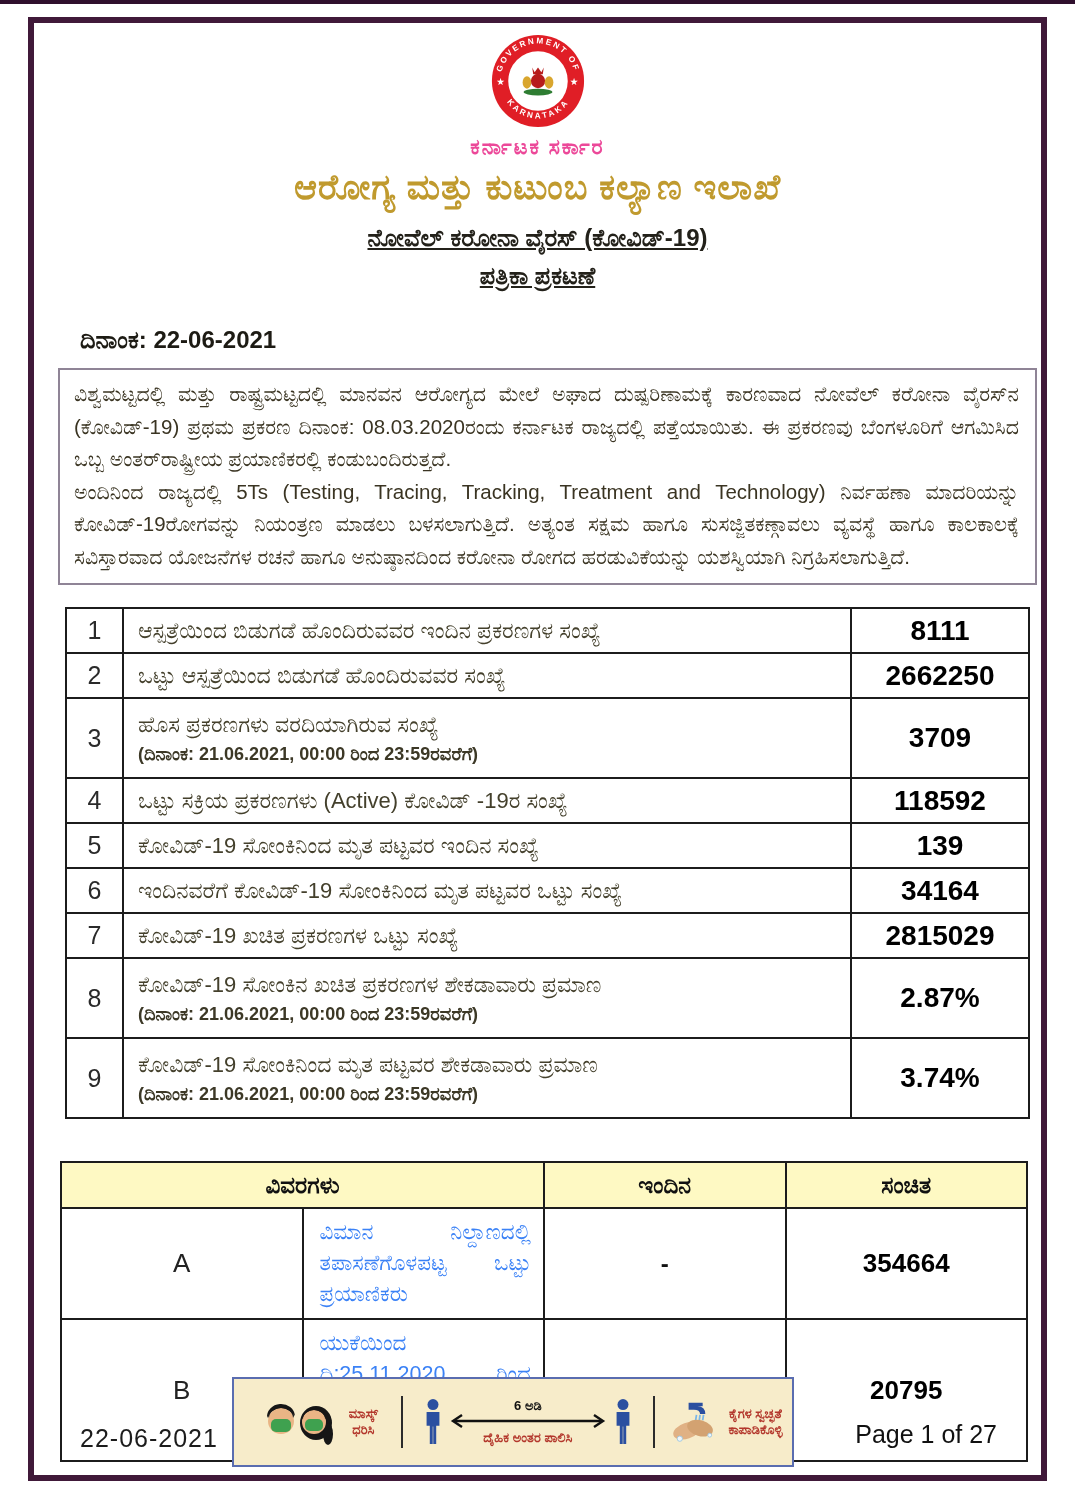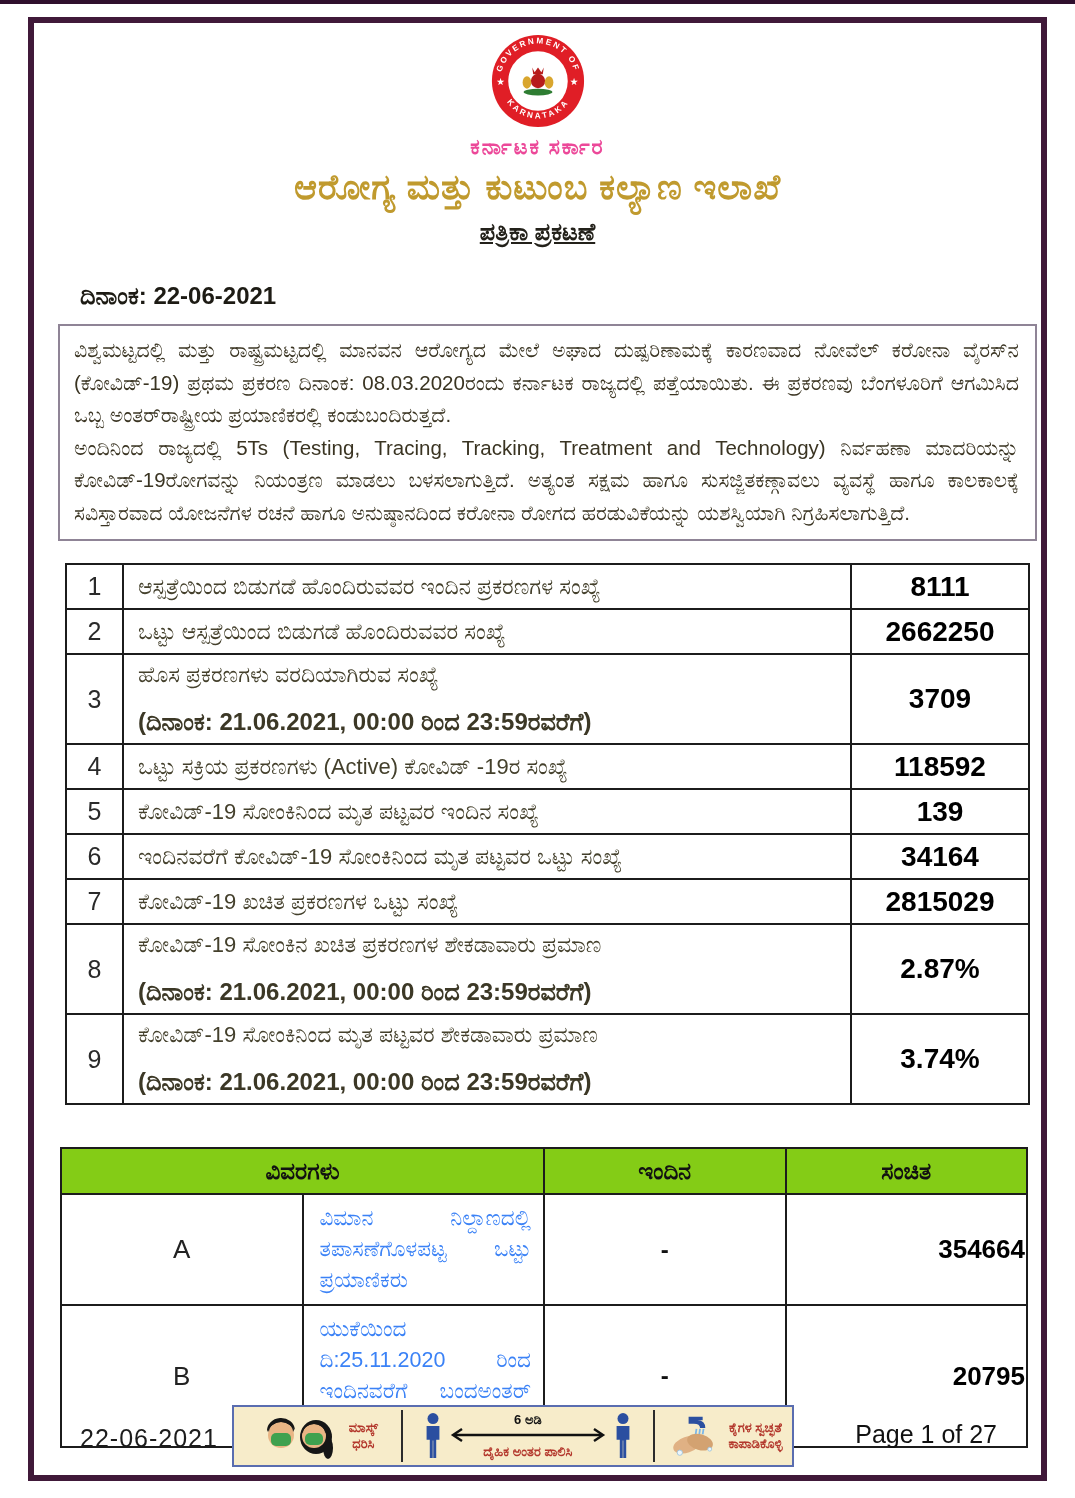--- a/index.html
+++ b/index.html
@@ -28,40 +28,40 @@
     border:2px solid #8f8496;padding:8px 16px 10px 14px;
     font-size:20.5px;line-height:32.5px;color:#3a3422;text-align:justify;
   }
   .intro-box p{margin:0;}
   
   table{border-collapse:collapse;}
   .stats-table{ margin:22px 0 0 31px;width:963px;table-layout:fixed;}
   .stats-table td{ border:2px solid #1c1c1c;box-sizing:border-box;vertical-align:middle;}
   .stats-table .sno{ width:57px;text-align:center;font-size:25px;color:#2a2a2a;}
   .stats-table .label{ width:728px;padding:7px 10px 7px 14px;font-size:22px;color:#44402c;}
-  .stats-table .label .sub{ font-weight:bold;font-size:24px;margin-top:20px;color:#3c3826;}
+  .stats-table .label .sub{ font-weight:bold;font-size:18px;margin-top:6px;color:#3c3826;}
   .stats-table .value{ width:178px;text-align:center;font-weight:bold;font-size:28px;color:#000;}
   .stats-table tr.normal td{height:45px;}
   .stats-table tr.tall td{height:80px;}
   
   .travel-table{ margin:42px 0 0 26px;width:968px;table-layout:fixed;}
   .travel-table th,.travel-table td{ border:2px solid #1c1c1c;box-sizing:border-box;vertical-align:middle;}
-  .travel-table th{ background:#84cc16;font-size:23px;font-weight:bold;color:#111;height:46px;}
+  .travel-table th{ background:#fef9c3;font-size:23px;font-weight:bold;color:#111;height:46px;}
   .travel-table .sno{ width:46px;text-align:center;font-size:26px;color:#222;}
   .travel-table .label{ width:667px;padding:8px 12px 8px 16px;font-size:21.5px;color:#3b82f6;text-align:justify;line-height:31px;}
   .travel-table .today{ width:131px;text-align:center;font-size:24px;font-weight:bold;color:#111;}
-  .travel-table .cumu{ width:120px;text-align:right;font-size:26px;font-weight:bold;color:#000;border-radius:19px;}
+  .travel-table .cumu{ width:120px;text-align:center;font-size:26px;font-weight:bold;color:#000;border-radius:19px;}
   .travel-table tr.row-a td{height:52px;}
   .travel-table tr.row-b td{height:76px;}
   
   .footer{ position:absolute;left:0;right:0;bottom:4px;height:80px;}
   .footer-date{ position:absolute;left:46px;bottom:18px;font-size:25px;color:#1c1c1c;letter-spacing:1px;}
   .page-info{ position:absolute;right:44px;bottom:22px;font-size:25px;color:#111;}
   .banner{
-    position:absolute;left:198px;bottom:4px;width:562px;height:62px;
+    position:absolute;left:198px;bottom:4px;width:562px;height:90px;
     background:#f7ecca;border:2px solid #5a6db0;box-sizing:border-box;
     display:flex;align-items:center;
   }
   .banner-sec{ display:flex;align-items:center;justify-content:center;height:100%;}
   .sec-mask{width:168px;}
   .sec-dist{width:252px;position:relative;}
   .sec-hand{width:138px;}
   .banner-div{ width:2px;height:52px;background:#2b2b2b;}
   .banner-label{ color:#b3372c;font-weight:bold;font-size:13px;line-height:16px;text-align:center;}
   .dist-mid{ display:flex;flex-direction:column;align-items:center;margin:0 4px;}
@@ -94,20 +94,21 @@
       <g>
         <path d="M44,36 l2.5,5 l3.5,-5 l3.5,5 l2.5,-5 l-1,7 h-10 z" fill="#b71c1c"></path>
         <circle cx="50" cy="50" r="7.5" fill="#b71c1c"></circle>
         <ellipse cx="38.5" cy="51.5" rx="4.5" ry="6.5" fill="#d9a62e"></ellipse>
         <ellipse cx="61.5" cy="51.5" rx="4.5" ry="6.5" fill="#d9a62e"></ellipse>
         <ellipse cx="50" cy="61.5" rx="15" ry="3.5" fill="#2e7d32"></ellipse>
       </g>
     </svg>
     <div class="govt-name">ಕರ್ನಾಟಕ ಸರ್ಕಾರ</div>
     <div class="dept-title">ಆರೋಗ್ಯ ಮತ್ತು ಕುಟುಂಬ ಕಲ್ಯಾಣ ಇಲಾಖೆ</div>
+    <div class="subtitle">ನೋವೆಲ್ ಕರೋನಾ ವೈರಸ್ (ಕೋವಿಡ್-19)</div>
     <div class="press-title">ಪತ್ರಿಕಾ ಪ್ರಕಟಣೆ</div>
   </div>
 
   <div class="date-line">ದಿನಾಂಕ: 22-06-2021</div>
 
   <div class="intro-box">
     <p>ವಿಶ್ವಮಟ್ಟದಲ್ಲಿ ಮತ್ತು ರಾಷ್ಟ್ರಮಟ್ಟದಲ್ಲಿ ಮಾನವನ ಆರೋಗ್ಯದ ಮೇಲೆ ಅಘಾದ ದುಷ್ಪರಿಣಾಮಕ್ಕೆ ಕಾರಣವಾದ ನೋವೆಲ್ ಕರೋನಾ ವೈರಸ್‌ನ (ಕೋವಿಡ್-19) ಪ್ರಥಮ ಪ್ರಕರಣ ದಿನಾಂಕ: 08.03.2020ರಂದು ಕರ್ನಾಟಕ ರಾಜ್ಯದಲ್ಲಿ ಪತ್ತೆಯಾಯಿತು. ಈ ಪ್ರಕರಣವು ಬೆಂಗಳೂರಿಗೆ ಆಗಮಿಸಿದ ಒಬ್ಬ ಅಂತರ್‌ರಾಷ್ಟ್ರೀಯ ಪ್ರಯಾಣಿಕರಲ್ಲಿ ಕಂಡುಬಂದಿರುತ್ತದೆ.</p>
     <p>ಅಂದಿನಿಂದ ರಾಜ್ಯದಲ್ಲಿ 5Ts (Testing, Tracing, Tracking, Treatment and Technology) ನಿರ್ವಹಣಾ ಮಾದರಿಯನ್ನು ಕೋವಿಡ್-19ರೋಗವನ್ನು ನಿಯಂತ್ರಣ ಮಾಡಲು ಬಳಸಲಾಗುತ್ತಿದೆ. ಅತ್ಯಂತ ಸಕ್ಷಮ ಹಾಗೂ ಸುಸಜ್ಜಿತಕಣ್ಗಾವಲು ವ್ಯವಸ್ಥೆ ಹಾಗೂ ಕಾಲಕಾಲಕ್ಕೆ ಸವಿಸ್ತಾರವಾದ ಯೋಜನೆಗಳ ರಚನೆ ಹಾಗೂ ಅನುಷ್ಠಾನದಿಂದ ಕರೋನಾ ರೋಗದ ಹರಡುವಿಕೆಯನ್ನು ಯಶಸ್ವಿಯಾಗಿ ನಿಗ್ರಹಿಸಲಾಗುತ್ತಿದೆ.</p>
   </div>
 

